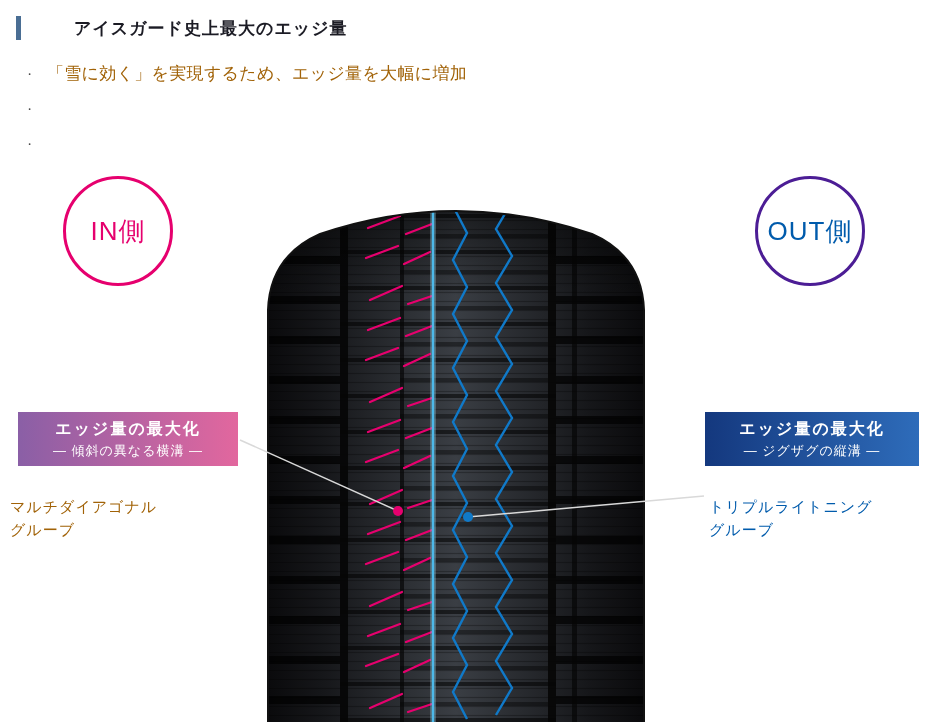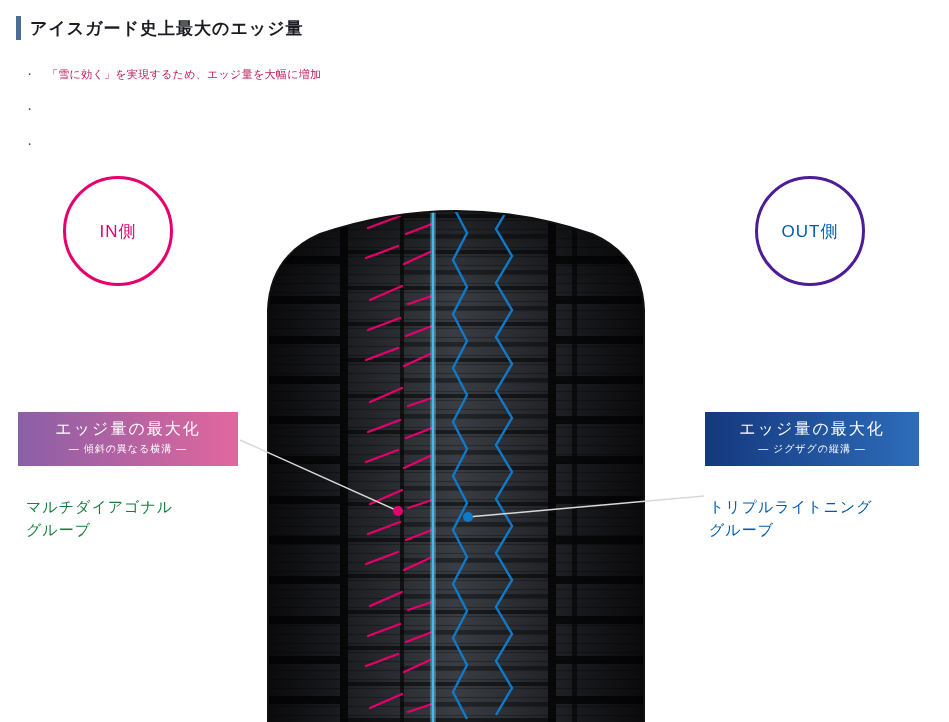--- a/index.html
+++ b/index.html
@@ -3,44 +3,44 @@
 <meta charset="utf-8">
 <style>
   * { margin:0; padding:0; box-sizing:border-box; }
   html,body { background:#ffffff; }
   body { font-family:"Liberation Sans","DejaVu Sans",sans-serif; }
   .page { position:relative; width:949px; height:722px; background:#fff; overflow:hidden; }
 
   
   .title-row { position:absolute; left:16px; top:16px; display:flex; align-items:center; gap:9px; }
   .title-bar { width:5px; height:24px; background:#4a6e94; }
-  .title-text { font-size:17px; font-weight:bold; color:#1b1b24; letter-spacing:1px; }
+  .title-text { font-size:17px; font-weight:bold; color:#1b1b24; letter-spacing:1px;margin-left:44px; }
 
   
   .bullets { position:absolute; left:24px; top:66px; width:760px; }
   .bullet { display:flex; align-items:flex-start; gap:12px; margin-bottom:19px; }
   .bullet .marker { font-size:11px; color:#444; line-height:16px; }
-  .bullet .text { font-size:11px; color:#be185d; line-height:16px; letter-spacing:0.3px; }
+  .bullet .text { font-size:17px; color:#a16207; line-height:16px; letter-spacing:0.3px; }
 
   
   .badge { position:absolute; width:110px; height:110px; border-radius:50%; background:#fff;
-           display:flex; align-items:center; justify-content:center; font-size:17px; letter-spacing:1px; }
+           display:flex; align-items:center; justify-content:center; font-size:26px; letter-spacing:1px; }
   .badge.in  { left:63px;  top:176px; border:3px solid #e6006e; color:#e6006e; }
   .badge.out { left:755px; top:176px; border:3px solid #4c1d95; color:#005bac; }
 
   
   .callout { position:absolute; top:412px; height:54px; color:#fff; text-align:center; padding-top:7px; }
-  .callout .t { font-size:16px; font-weight:normal; letter-spacing:2px; line-height:19px; }
-  .callout .s { font-size:10px; letter-spacing:1px; margin-top:4px; }
+  .callout .t { font-size:16px; font-weight:bold; letter-spacing:2px; line-height:19px; }
+  .callout .s { font-size:13px; letter-spacing:1px; margin-top:4px; }
   .callout.left  { left:18px;  width:220px; background:linear-gradient(90deg,#8a5fa6,#e2679e); }
   .callout.right { left:705px; width:214px; background:linear-gradient(90deg,#14387e,#2e6cba); }
 
   
   .caption { position:absolute; top:495px; font-size:15px; line-height:23px; letter-spacing:1px; }
-  .caption.left  { left:26px;  color:#15803d; }
+  .caption.left  { left:10px;  color:#a16207; }
   .caption.right { left:709px; color:#005bac; }
 
   
   .tire-wrap { position:absolute; left:260px; top:198px; width:392px; height:524px; }
   .leaders { position:absolute; left:0; top:0; pointer-events:none; }
 </style>
 </head>
 <body>
 
 <div class="page">

